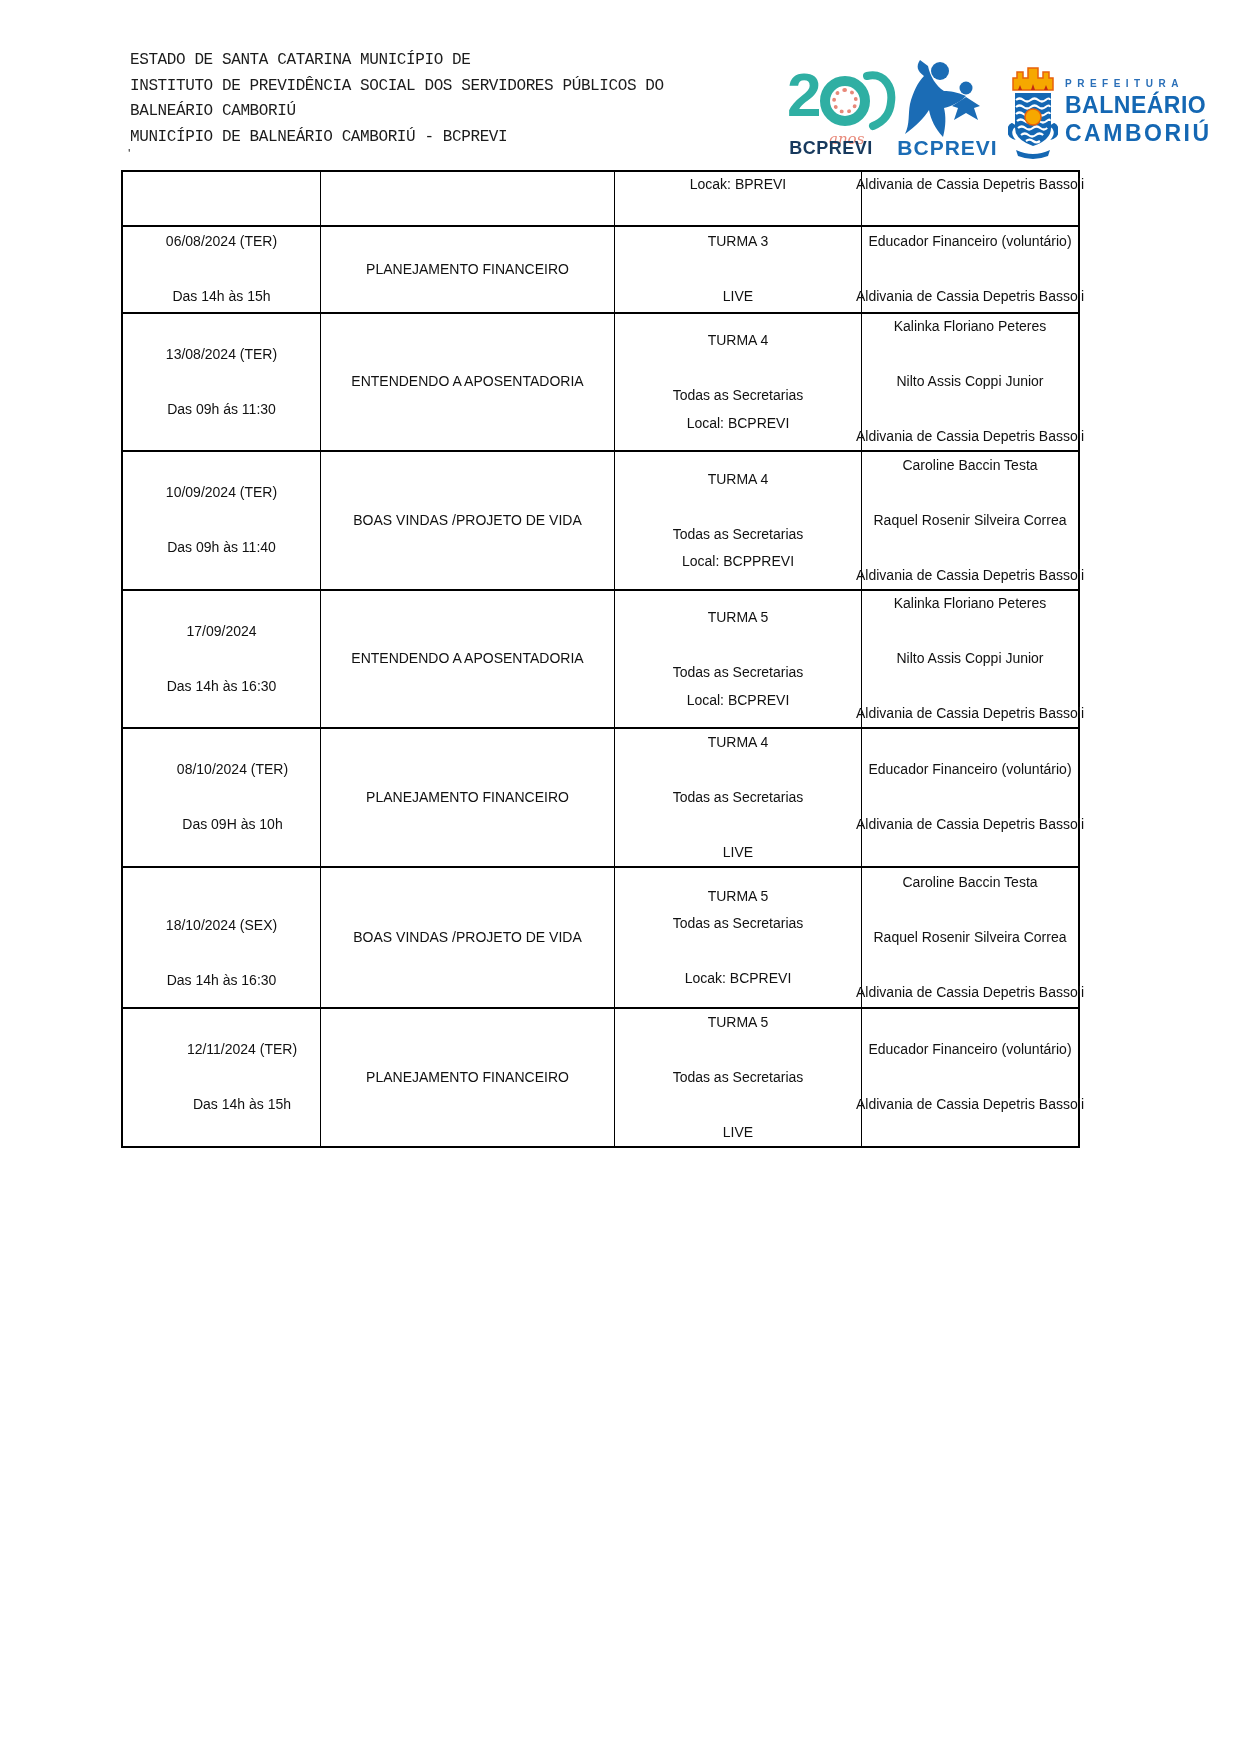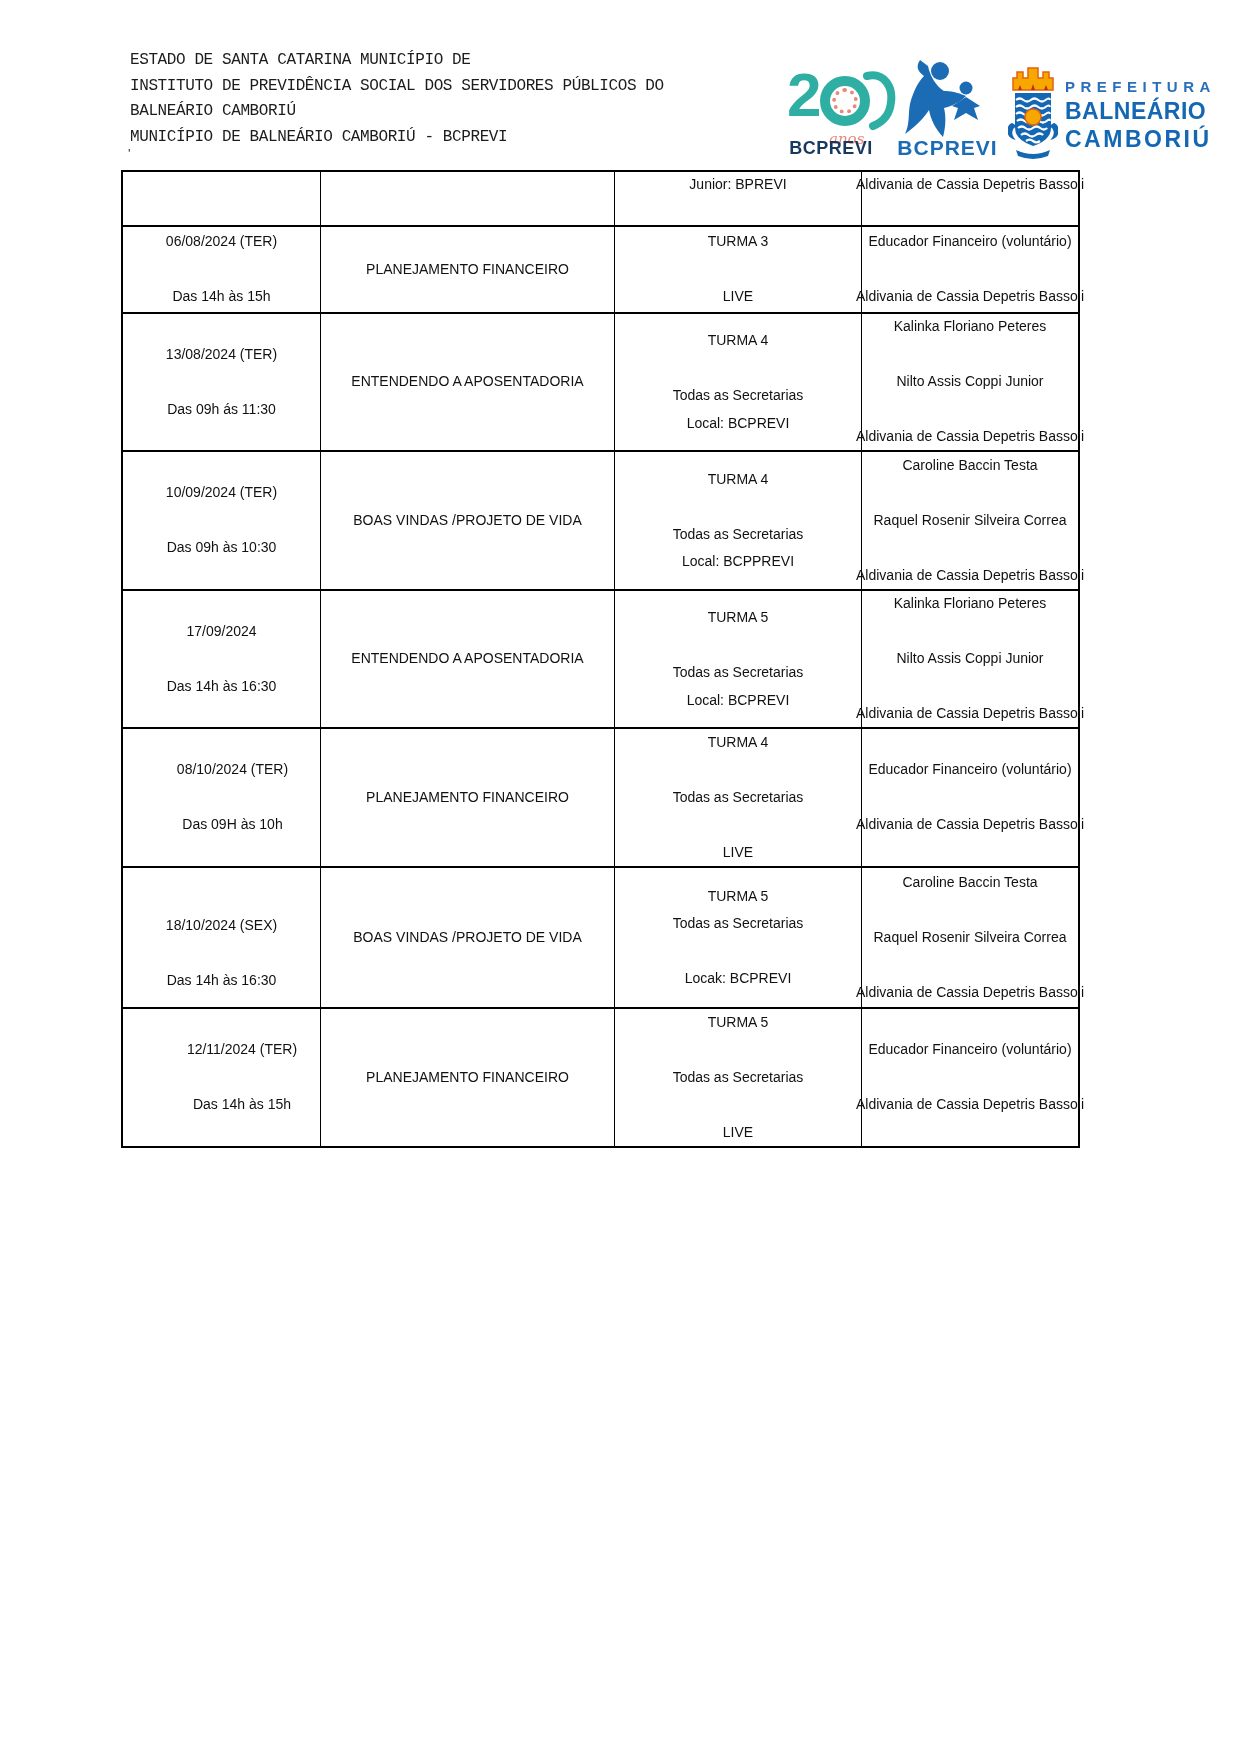--- a/index.html
+++ b/index.html
@@ -44,21 +44,21 @@
   .logo-fig{position:absolute;left:890px;top:56px;width:115px;height:106px;}
   .logo-fig svg{position:absolute;left:12px;top:2px;}
   .logo-fig .brandfig{
     position:absolute;left:0;top:80px;width:115px;text-align:center;
     font-size:21px;font-weight:800;color:#1b6cb5;letter-spacing:1px;
   }
   
   .logo-pref{position:absolute;left:1008px;top:60px;width:235px;height:104px;}
   .logo-pref svg{position:absolute;left:0;top:2px;}
   .pref-text{position:absolute;left:57px;top:18px;}
-  .pref1{font-size:15px;font-weight:600;color:#2a6fb8;letter-spacing:5.5px;}
+  .pref1{font-size:10px;font-weight:600;color:#2a6fb8;letter-spacing:5.5px;}
   .pref2{font-size:23px;font-weight:800;color:#1467b3;margin-top:3px;letter-spacing:0.5px;}
   .pref3{font-size:23px;font-weight:800;color:#1467b3;margin-top:1px;letter-spacing:2.5px;}
   
   .schedule{
     position:absolute;left:121px;top:170px;width:955px;
     border:2px solid #000;
   }
   .trow{display:flex;border-top:2px solid #000;box-sizing:border-box;}
   .trow:first-child{border-top:none;}
   .tcell{
@@ -144,21 +144,21 @@
 
   <div class="schedule" id="schedule">
       <div class="trow" style="height: 53px;">
         <div class="tcell" style="width: 197px;">
           <div class="tline"></div>
         </div>
         <div class="tcell" style="width: 294px;">
           <div class="tline"></div>
         </div>
         <div class="tcell" style="width: 247px;">
-          <div class="tline">Junior: BPREVI</div>
+          <div class="tline">Locak: BPREVI</div>
           <div class="tline"></div>
         </div>
         <div class="tcell" style="width: 217px;">
           <div class="tline">Aldivania de Cassia Depetris Bassoli</div>
           <div class="tline"></div>
         </div>
       </div>
       <div class="trow" style="height: 87px;">
         <div class="tcell" style="width: 197px;">
           <div class="tline">06/08/2024 (TER)</div>
@@ -208,21 +208,21 @@
           <div class="tline">Nilto Assis Coppi Junior</div>
           <div class="tline"></div>
           <div class="tline">Aldivania de Cassia Depetris Bassoli</div>
         </div>
       </div>
       <div class="trow" style="height: 139px;">
         <div class="tcell" style="width: 197px;">
           <div class="tline"></div>
           <div class="tline">10/09/2024 (TER)</div>
           <div class="tline"></div>
-          <div class="tline">Das 09h às 10:30</div>
+          <div class="tline">Das 09h às 11:40</div>
           <div class="tline"></div>
         </div>
         <div class="tcell" style="width: 294px;">
           <div class="tline"></div>
           <div class="tline"></div>
           <div class="tline">BOAS VINDAS /PROJETO DE VIDA</div>
           <div class="tline"></div>
           <div class="tline"></div>
         </div>
         <div class="tcell" style="width: 247px;">

